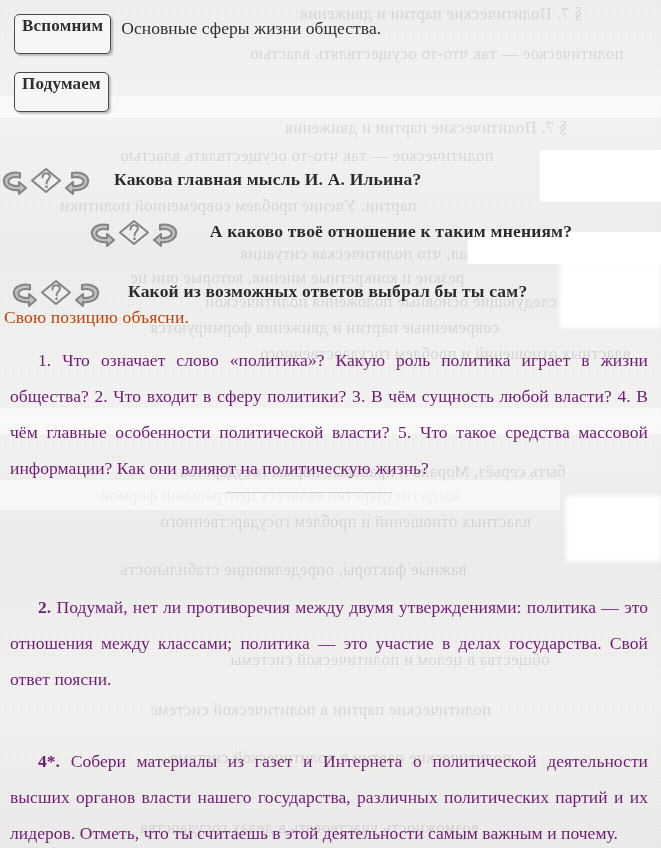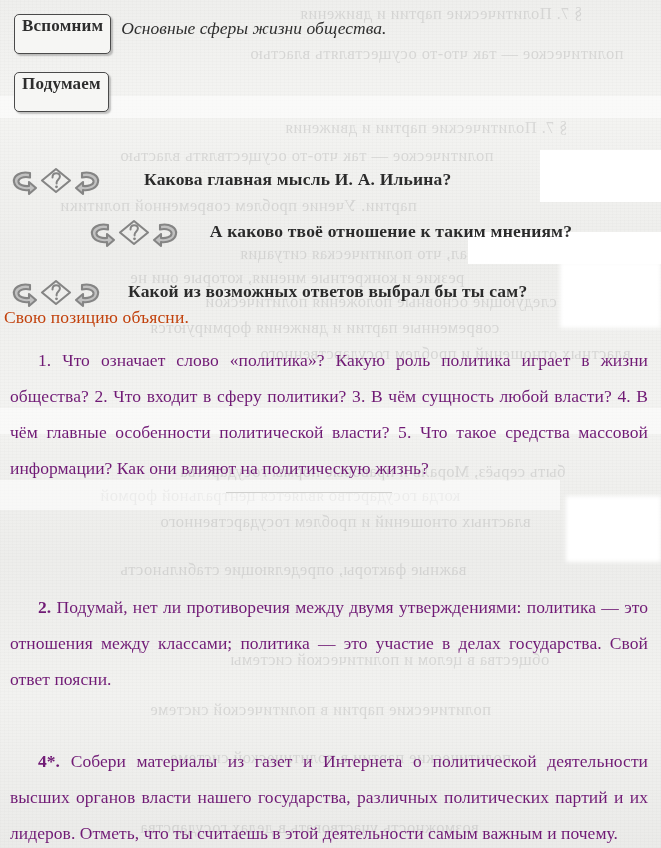--- a/index.html
+++ b/index.html
@@ -99,21 +99,20 @@
     background: #f6f6f4;
     box-shadow: 2px 2px 1.5px rgba(90,90,90,.35);
     white-space: nowrap;
   }
 
   .tag-body {
     font-size: 17.5px;
     line-height: 24px;
     color: #2f2f2f;
     letter-spacing: .05px;
-    font-style: italic;
   }
 
   
   .qicon {
     flex: 0 0 auto;
     width: 92px;
     height: 30px;
     opacity: .82;
   }
   .qicon svg { display: block; width: 92px; height: 30px; }
@@ -198,21 +197,21 @@
 
     <div class="row" style="left:14px; top:14px; width:640px;">
       <span class="tag">Вспомним</span>
       <span class="tag-body" style="margin-left:10px; padding-top:2px;">Основные сферы жизни общества.</span>
     </div>
 
     <div class="row" style="left:14px; top:72px; width:640px;">
       <span class="tag">Подумаем</span>
     </div>
 
-    <div class="row" style="left:10px; top:166px; width:640px;gap:20px;">
+    <div class="row" style="left:0; top:166px; width:640px;">
       <span class="qicon">
         <svg viewBox="0 0 92 30" xmlns="http://www.w3.org/2000/svg">
           <g fill="none" stroke="#6e6e6e" stroke-width="2.1" stroke-linejoin="round" stroke-linecap="round">
             <path d="M20 7 C10 5 3 10 4 16 C5 22 12 25 19 24 L19 28 L26 22 L19 16 L19 20 C14 20.5 9 19 8.5 16 C8 12.5 13 10 20 11.5 Z" fill="#b9b9b9"></path>
             <path d="M46 3 L60 14.5 L46 26 L32 14.5 Z" fill="none"></path>
             <path d="M42.5 11.5 C42.5 8.6 44.3 7.2 46.2 7.2 C48.4 7.2 49.9 8.6 49.9 10.6 C49.9 13.3 46.6 13.6 46.6 16.6 L46.6 17.4" stroke-width="2" fill="none"></path>
             <circle cx="46.5" cy="20.8" r="1.4" fill="#6e6e6e" stroke="none"></circle>
             <path d="M72 7 C82 5 89 10 88 16 C87 22 80 25 73 24 L73 28 L66 22 L73 16 L73 20 C78 20.5 83 19 83.5 16 C84 12.5 79 10 72 11.5 Z" fill="#b9b9b9"></path>
           </g>
         </svg>

